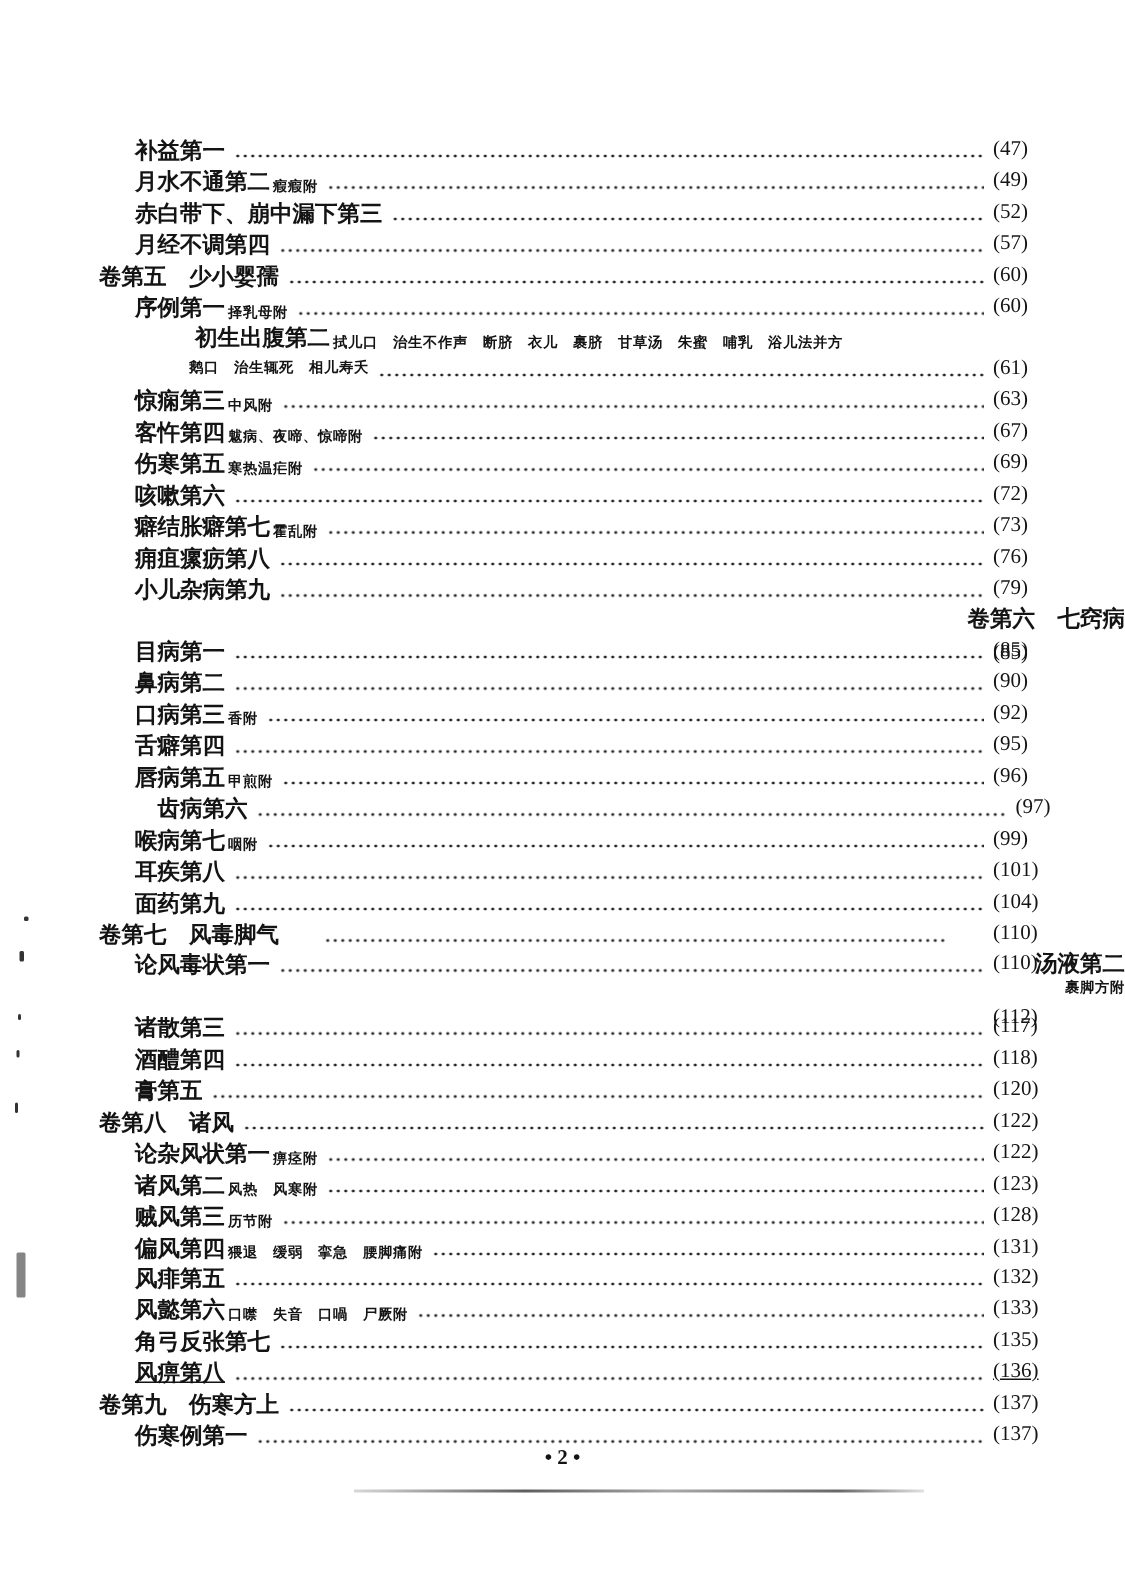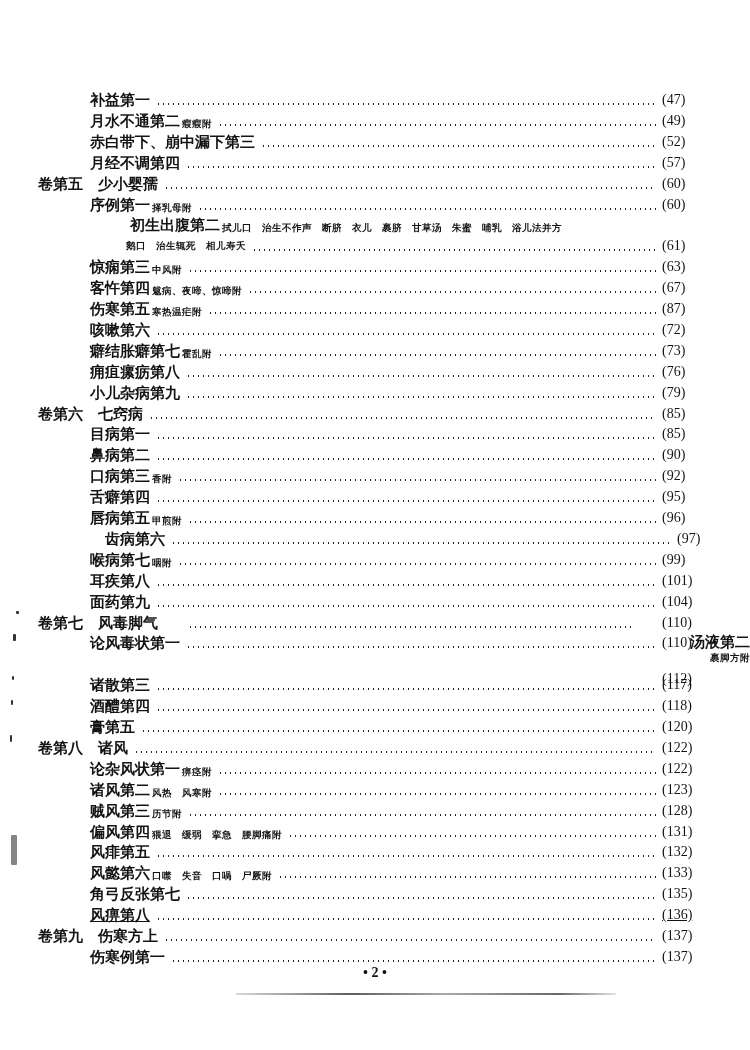--- a/index.html
+++ b/index.html
@@ -9,21 +9,21 @@
     }
     .toc { position: absolute; left: 0; top: 88px; width: 750px; }
     .row {
       position: absolute; left: 0; width: 750px; height: 22px;
       display: flex; align-items: flex-end;
     }
     .row .title {
       white-space: nowrap; font-size: 15px; line-height: 20px; font-weight: 600;
     }
     .row.sub .title { margin-left: 90px; }
-    .row.vol .title { margin-left: 38px; }
+    .row.vol .title { margin-left: 66px; }
     .row .note { font-size: 9.5px; font-weight: 600; margin-left: 2px; letter-spacing: 0.5px; }
     .row .leader {
       flex: 1; height: 12px; margin: 0 6px 4px 6px;
       background-image: radial-gradient(circle, #222 0.9px, transparent 1.1px);
       background-size: 5px 4px; background-repeat: repeat-x; background-position: left bottom;
     }
     .row .page {
       font-family: "Liberation Serif", serif; font-size: 14px; line-height: 20px;
       width: 52px; text-align: left; margin-right: 36px; white-space: nowrap;
     }
@@ -91,21 +91,21 @@
     <div class="row sub" style="top: 188px;">
       <span class="title">客忤第四</span>
       <span class="note">魃病、夜啼、惊啼附</span>
       <span class="leader"></span>
       <span class="page">(67)</span>
     </div>
     <div class="row sub" style="top: 209px;">
       <span class="title">伤寒第五</span>
       <span class="note">寒热温疟附</span>
       <span class="leader"></span>
-      <span class="page">(87)</span>
+      <span class="page">(69)</span>
     </div>
     <div class="row sub" style="top: 230px;">
       <span class="title">咳嗽第六</span>
       <span class="leader"></span>
       <span class="page">(72)</span>
     </div>
     <div class="row sub" style="top: 251px;">
       <span class="title">癖结胀癖第七</span>
       <span class="note">霍乱附</span>
       <span class="leader"></span>
@@ -114,21 +114,21 @@
     <div class="row sub" style="top: 272px;">
       <span class="title">痈疽瘰疬第八</span>
       <span class="leader"></span>
       <span class="page">(76)</span>
     </div>
     <div class="row sub" style="top: 293px;">
       <span class="title">小儿杂病第九</span>
       <span class="leader"></span>
       <span class="page">(79)</span>
     </div>
-    <div class="row vol" style="top: 314px;">
+    <div class="row vol" style="top: 314px; flex-direction: column;">
       <span class="title">卷第六　七窍病</span>
       <span class="leader"></span>
       <span class="page">(85)</span>
     </div>
     <div class="row sub" style="top: 334px;">
       <span class="title">目病第一</span>
       <span class="leader"></span>
       <span class="page">(85)</span>
     </div>
     <div class="row sub" style="top: 355px;">

